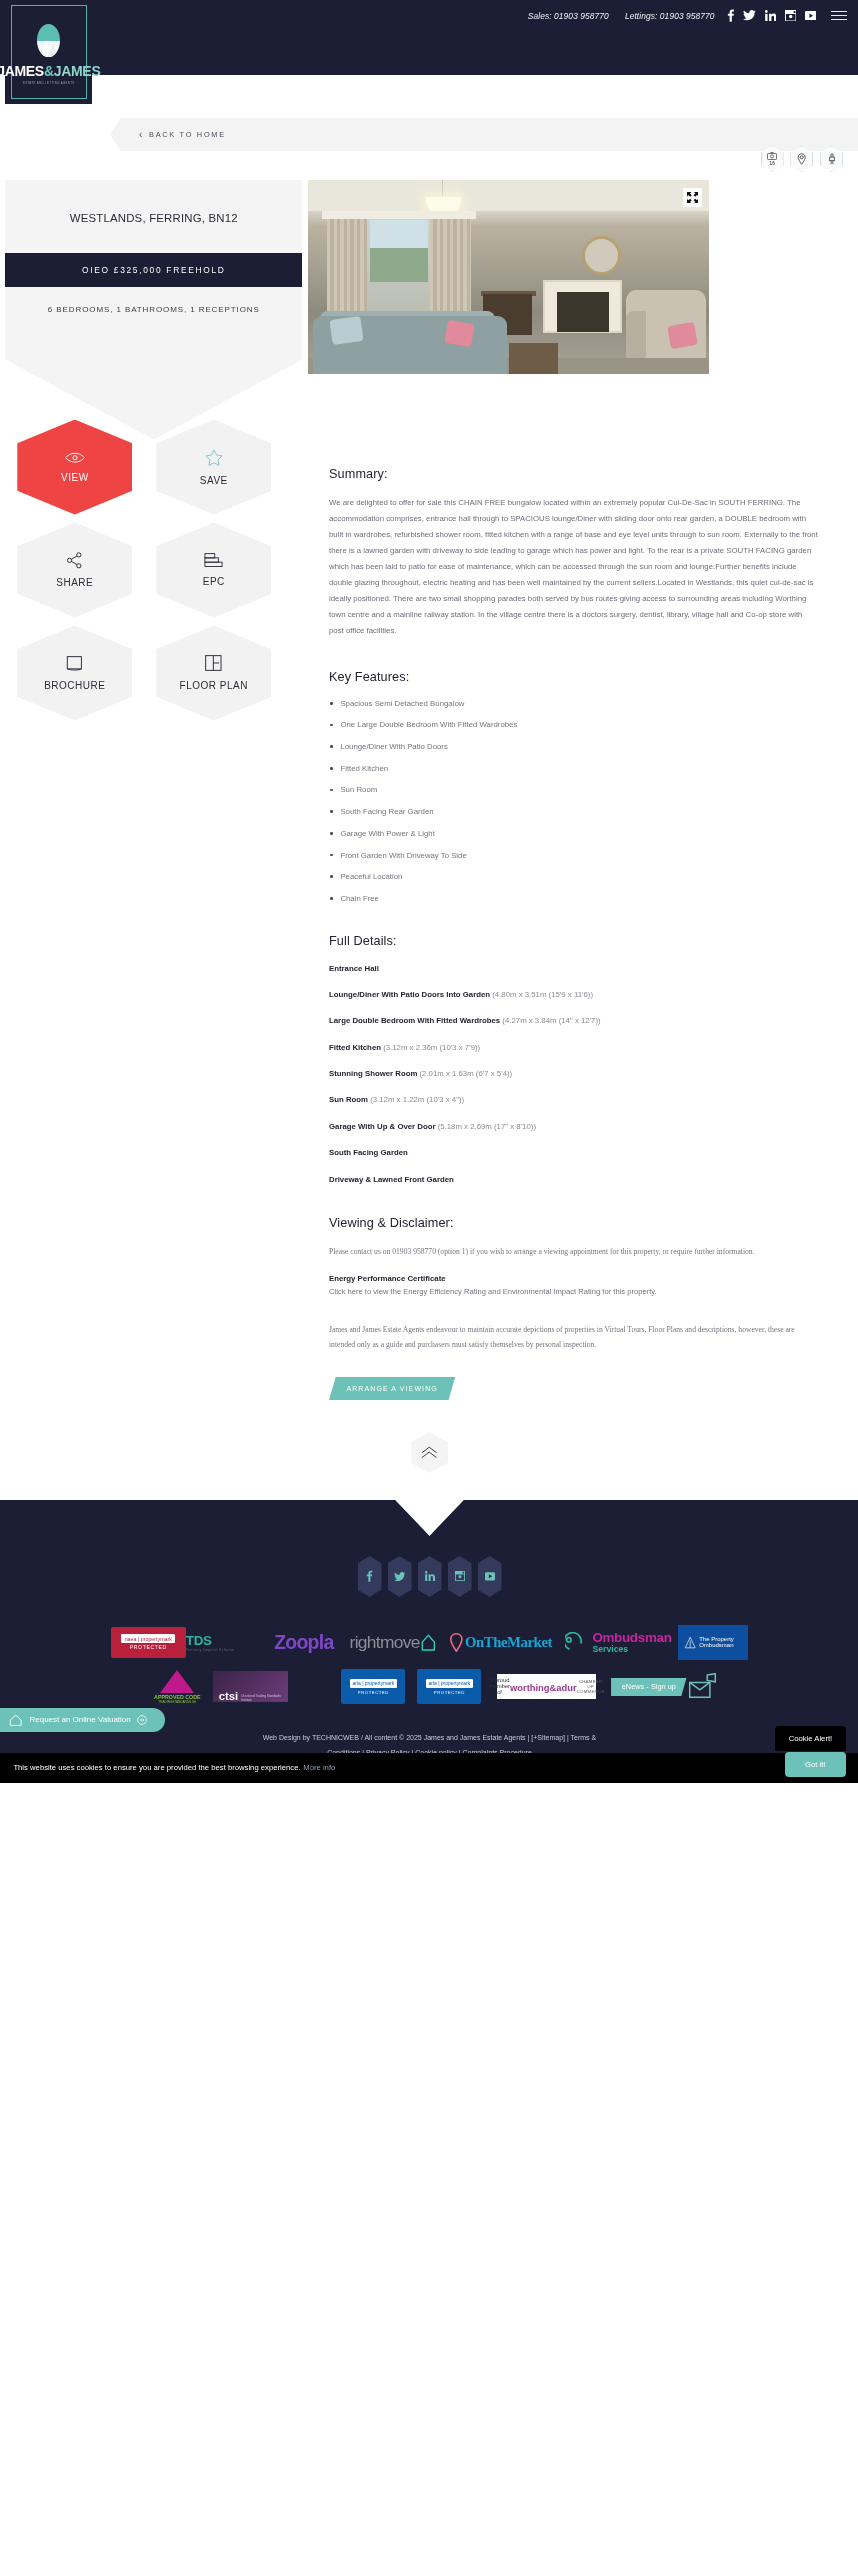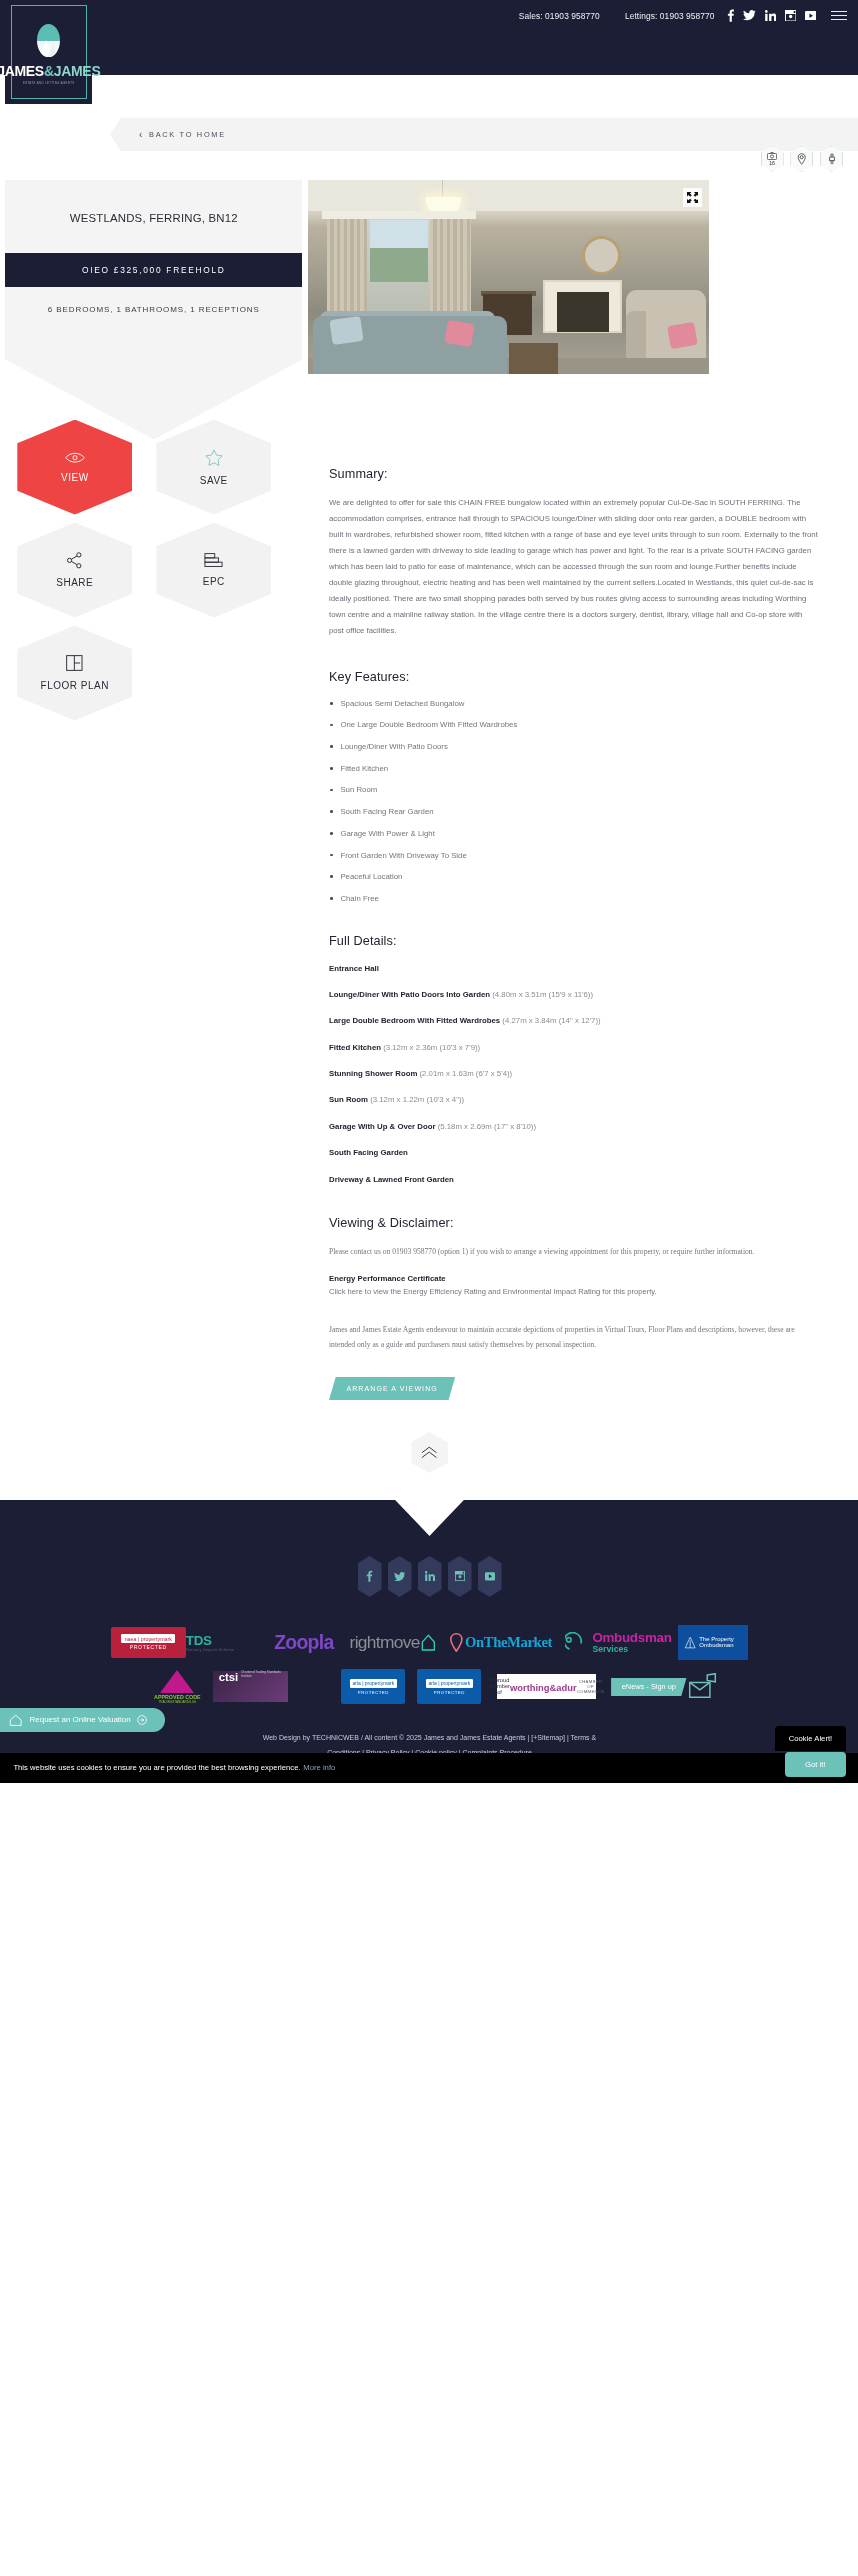--- a/index.html
+++ b/index.html
@@ -85,21 +85,21 @@
   }
 
   .header-right {
     margin-left: auto;
     display: flex;
     align-items: center;
     gap: 8.7px;
     padding: 9.4px 12px 0 0;
     color: #f2f3f7;
   }
-  .phones { font-size: 8.4px; letter-spacing: 0.1px; display: flex; gap: 25px; }
+  .phones { font-size: 8.4px; letter-spacing: 0.1px; display: flex; gap: 16px; font-style: italic; }
   .phones span { white-space: nowrap; }
   .social-row { display: flex; align-items: center; gap: 8.7px; margin-left: 4px; }
   .social-row svg { fill: #ffffff; display: block; }
   .burger { display: flex; flex-direction: column; gap: 2.7px; margin-left: 6px; cursor: pointer; }
   .burger i { display: block; width: 16px; height: 1.3px; background: #e9eaf0; }
 
   
   .backbar-wrap { position: relative; height: 67px; background: #fff; }
   .backbar {
     position: absolute;
@@ -365,21 +365,21 @@
   .b-omb { display:flex; align-items:center; gap:8px; padding:0 6.7px; }
   .b-omb .t { color:#c724a0; font-size:13.4px; font-weight:700; letter-spacing:-0.3px; line-height:1; }
   .b-omb .s { color:#2bb3a3; font-size:8.7px; font-weight:700; }
   .b-tpo { width:70px; height:35px; background:#0d4e9e; display:flex; align-items:center; gap:3.3px; padding:0 5.3px; }
   .b-tpo .t { color:#fff; font-size:6px; line-height:1.15; }
 
   .b-approved { width:72px; display:flex; flex-direction:column; align-items:center; }
   .b-approved .tri { width:0;height:0;border-left:17.4px solid transparent;border-right:17.4px solid transparent;border-bottom:23px solid #c0198c; }
   .b-approved .t { color:#8ec63f; font-size:5.3px; font-weight:700; margin-top:1.3px; }
   .b-approved .s { color:#8ec63f; font-size:3.1px; }
-  .b-ctsi { width:75px; height:31px; background:linear-gradient(135deg,#3a2448,#6d3c7a); display:flex; align-items:flex-start; gap:2.7px; padding:0 5.3px; }
+  .b-ctsi { width:75px; height:31px; background:linear-gradient(135deg,#3a2448,#6d3c7a); display:flex; align-items:flex-end; gap:2.7px; padding:0 5.3px; }
   .b-ctsi .t { color:#fff; font-size:11.4px; font-weight:700; }
   .b-ctsi .s { color:#cfc4d8; font-size:3.1px; line-height:1.15; }
   .b-arla { width:64px; height:35px; background:#0a5cab; border-radius:2px; display:flex; flex-direction:column; align-items:center; justify-content:center; gap:2px; }
   .b-arla .t { background:#fff; color:#0a5cab; font-size:5px; padding:1.3px 2.7px; border-radius:1.3px; white-space:nowrap; }
   .b-arla .p { color:#fff; font-size:4.3px; letter-spacing:0.5px; }
   .b-worthing { width:99px; background:#fff; padding:3.3px 5.3px 4px; text-align:center; }
   .b-worthing .a { font-size:5.7px; color:#30303a; }
   .b-worthing .b { font-size:9.4px; color:#9b3c8c; font-weight:600; margin-top:2px; }
   .b-worthing .c { font-size:4.3px; color:#5a5a64; letter-spacing:0.3px; }
   .b-enews { display:flex; align-items:center;text-align:right; }
@@ -599,20 +599,27 @@
 
       <div class="hexbtn">
         <svg width="19" height="14.7" viewBox="0 0 30 24" fill="none" stroke="#2b2b36" stroke-width="1.5">
             <rect x="1" y="1" width="16" height="7"></rect>
             <rect x="1" y="8" width="22" height="7"></rect>
             <rect x="1" y="15" width="28" height="7"></rect>
           </svg>
         <span class="hb-label">EPC</span>
       </div>
 
+      <div class="hexbtn">
+        <svg width="16.7" height="15.4" viewBox="0 0 26 24" fill="none" stroke="#2b2b36" stroke-width="1.5">
+            <rect x="2" y="1" width="22" height="19"></rect>
+            <path d="M2 20c4 2.5 20 2.5 22 0"></path>
+          </svg>
+        <span class="hb-label">BROCHURE</span>
+      </div>
 
       <div class="hexbtn">
         <svg width="16.7" height="16" viewBox="0 0 26 25" fill="none" stroke="#2b2b36" stroke-width="1.5">
             <rect x="1" y="1" width="24" height="23"></rect>
             <path d="M13 1v23M13 12.5h9"></path>
           </svg>
         <span class="hb-label">FLOOR PLAN</span>
       </div>
 
     </div>

